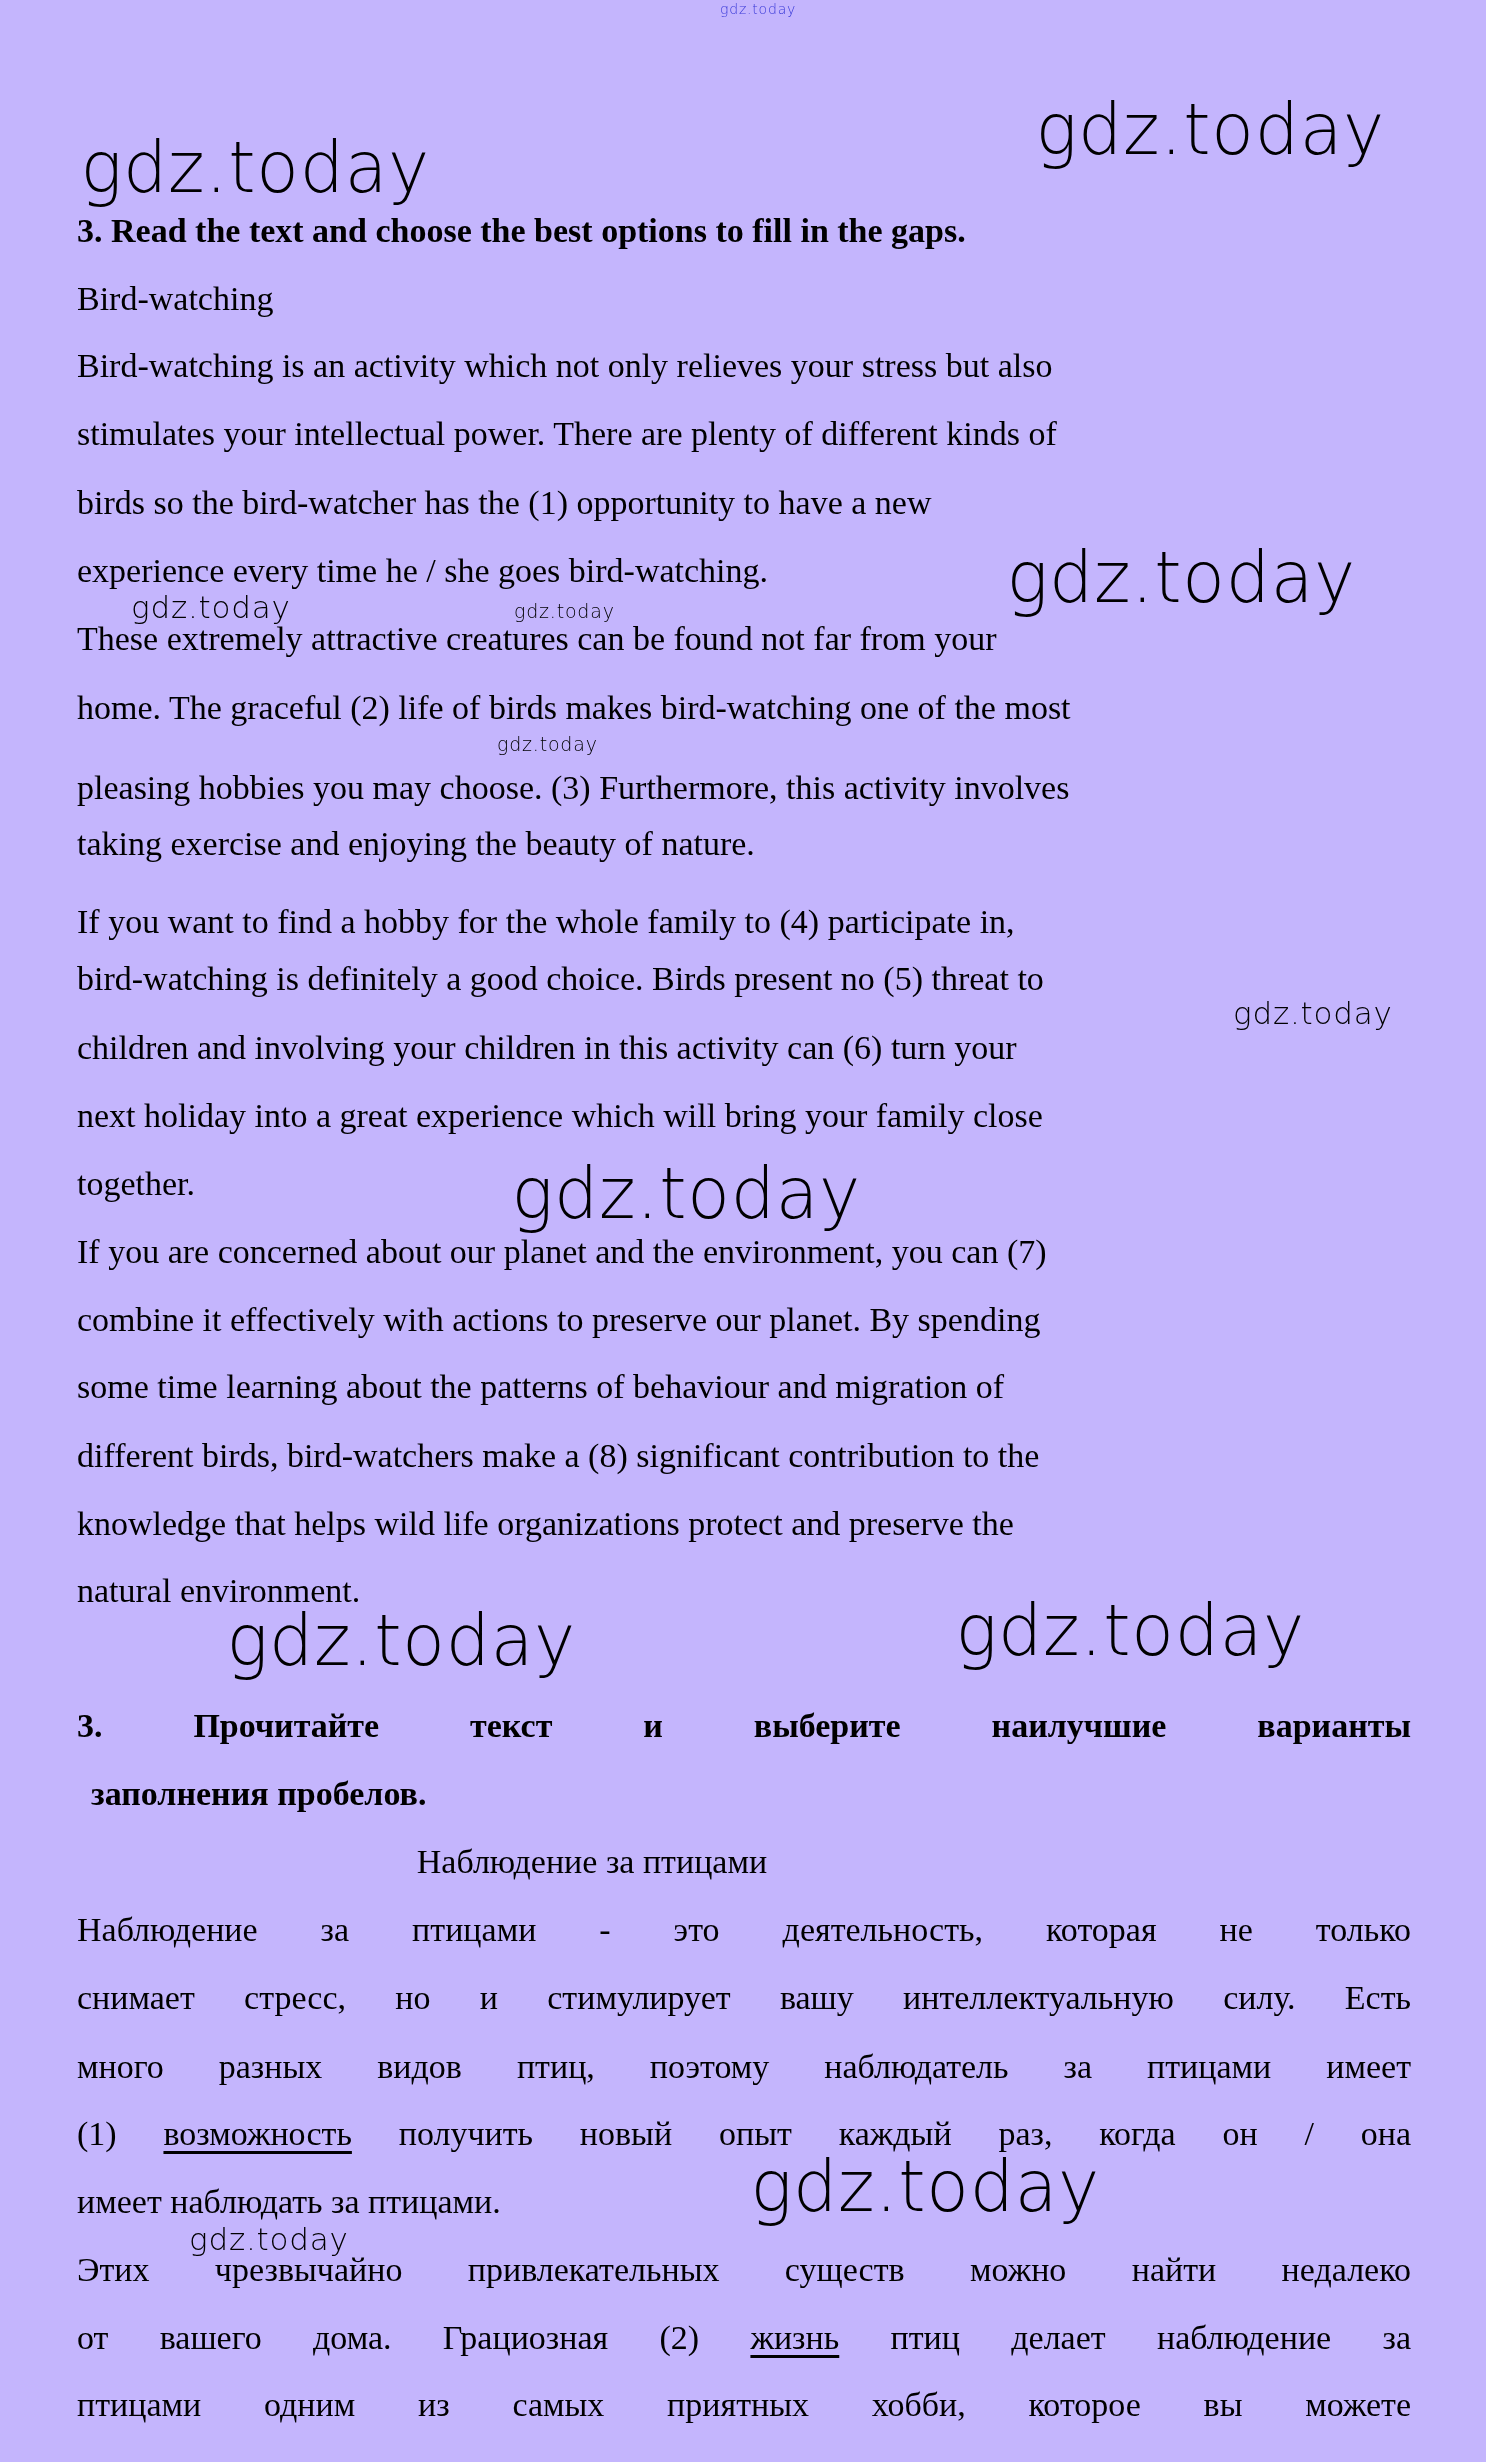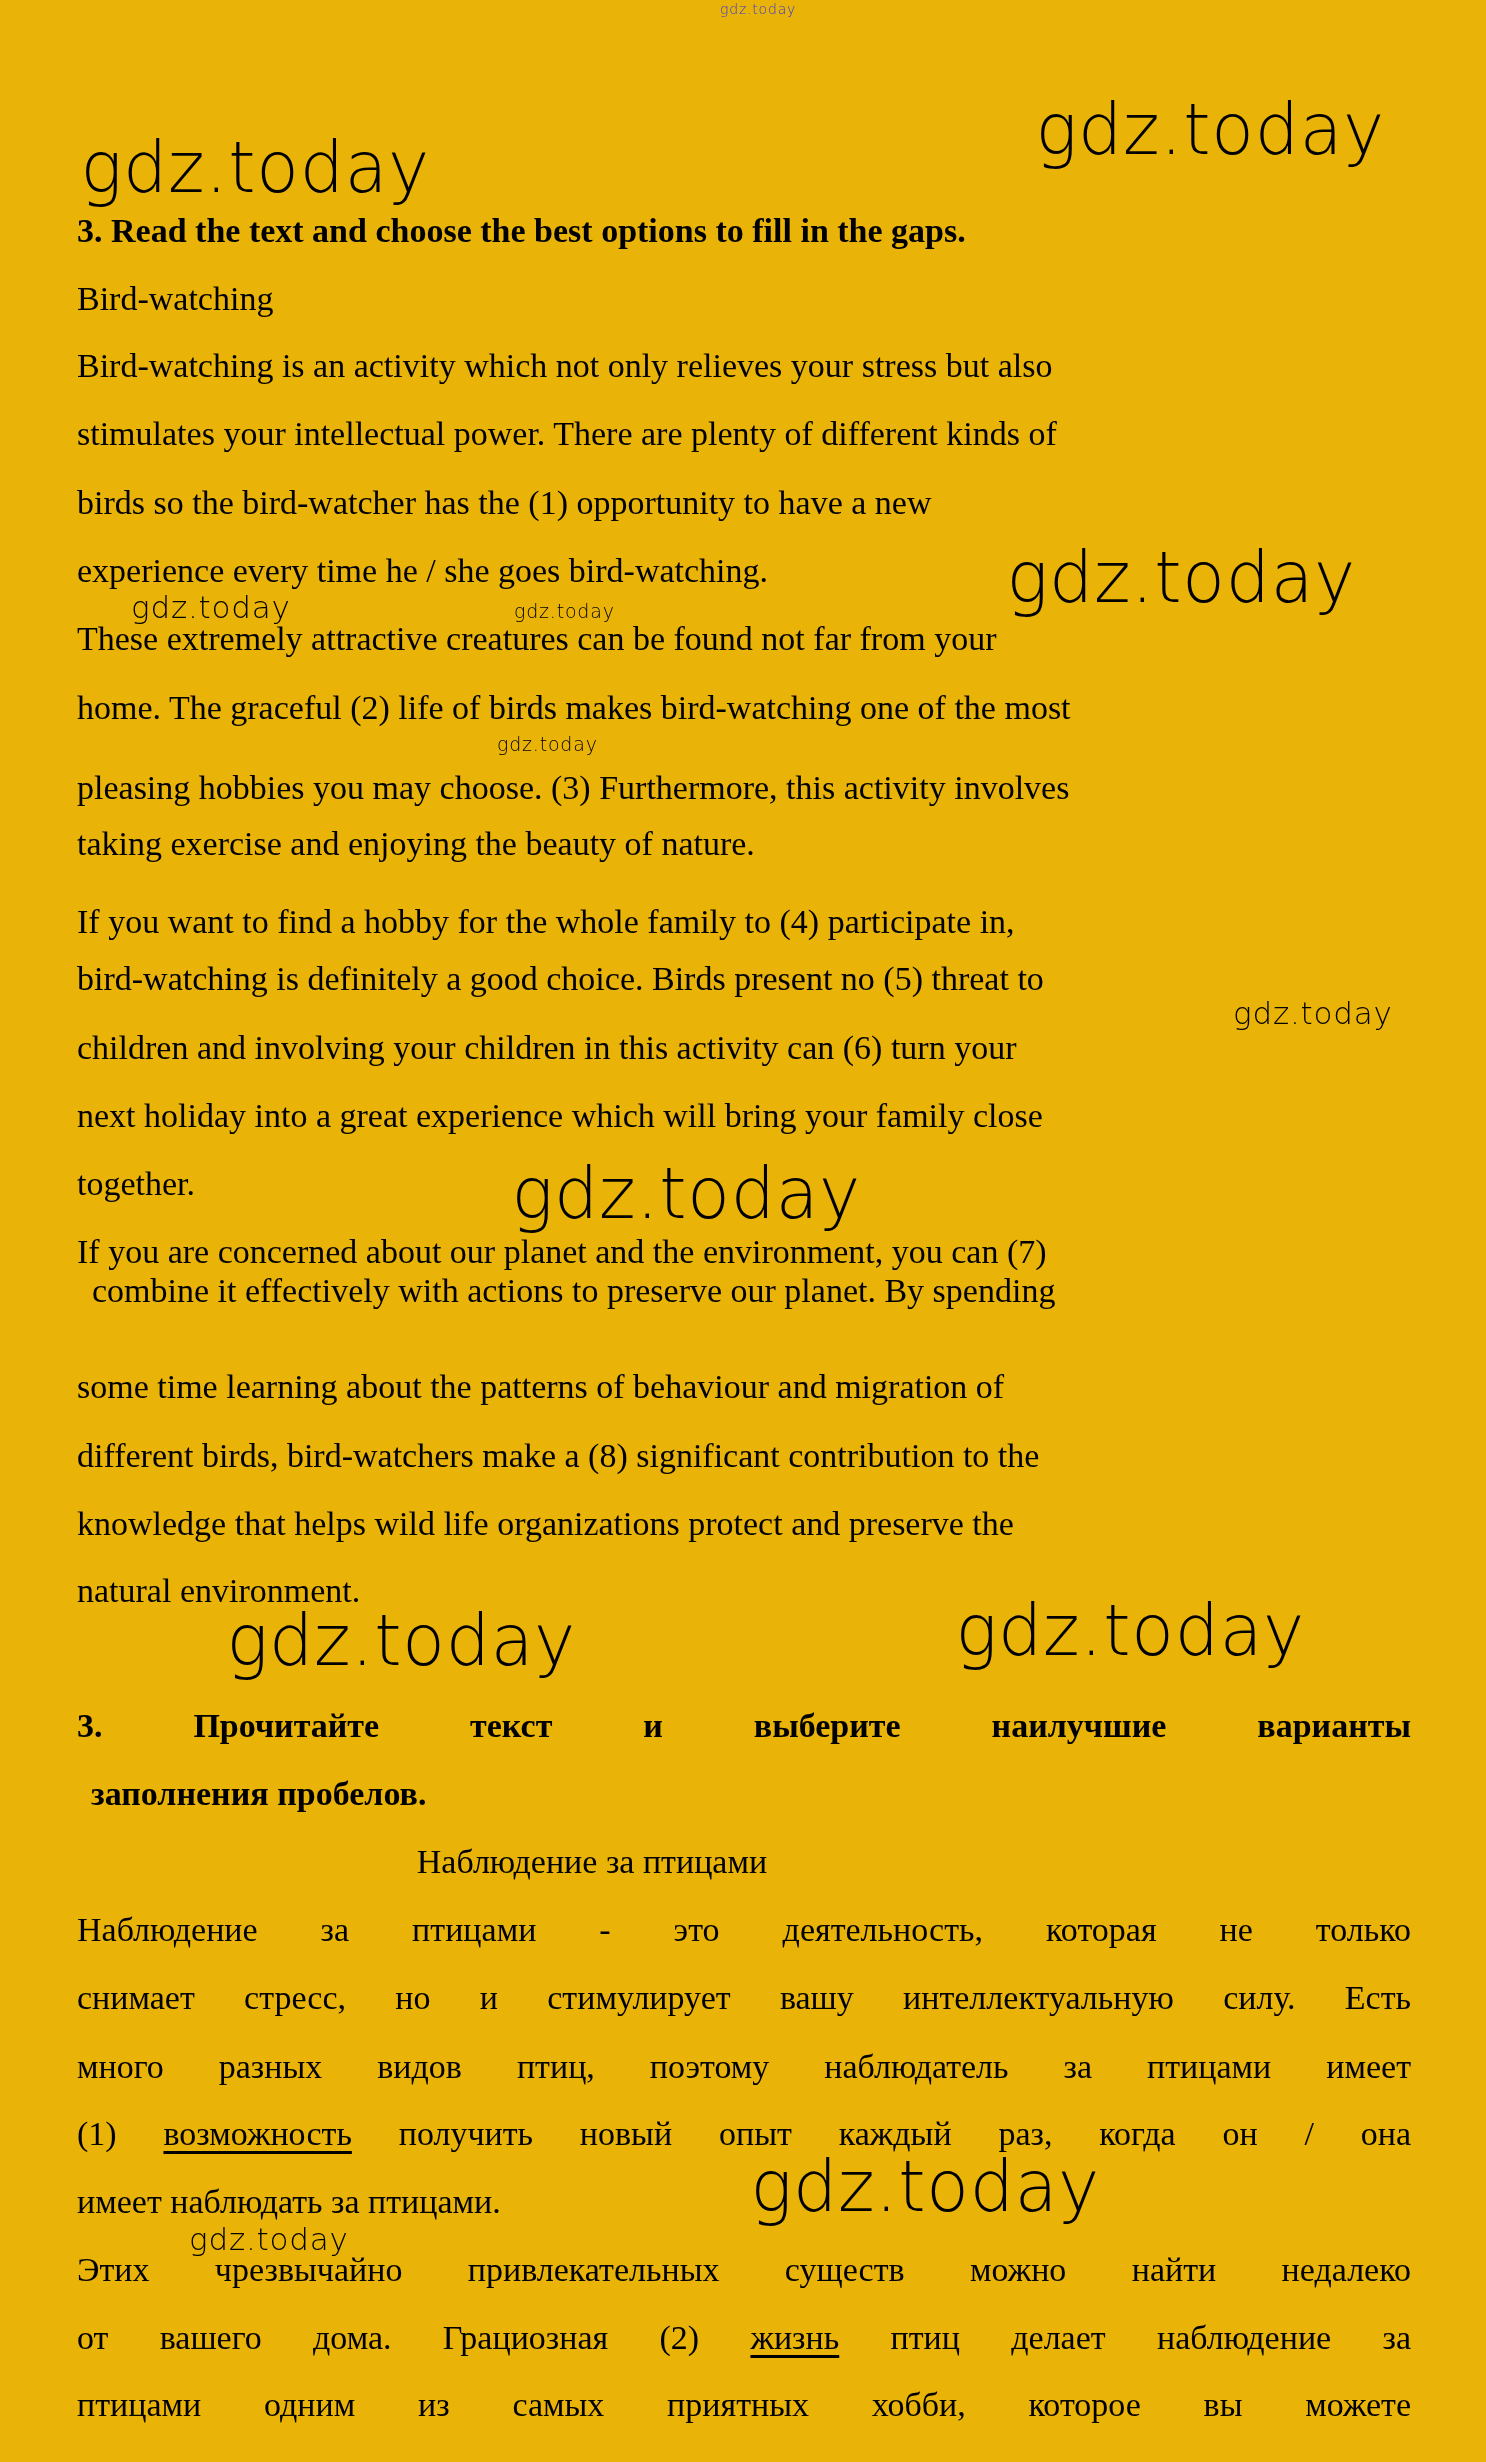--- a/index.html
+++ b/index.html
@@ -1,18 +1,18 @@
 <!DOCTYPE html>
 <html style="font-size:12.3px"><head>
 <meta charset="utf-8">
 <style>
   html, body { margin: 0; padding: 0; background: #ffffff; }
   body { width: 1487px; height: 2462px; position: relative; overflow: hidden;
          font-family: "Liberation Serif", "DejaVu Serif", serif; color: #000; }
-  .page { position: absolute; left: 0; top: 0; width: 1487px; height: 2462px; background: #eab308; }
+  .page { position: absolute; left: 0; top: 0; width: 1487px; height: 2462px; background: #c4b5fd; }
   .line { position: absolute; left: 77px; font-size: 34px; line-height: 46px; white-space: nowrap; }
   .bold { font-weight: bold; }
   .title { position: absolute; top: 71px; left: 0; width: 1487px; text-align: center;
            font-size: 42px; font-weight: bold; line-height: 46px; }
   .justify { width: 1334px; text-align: justify; text-align-last: justify; white-space: normal; }
   .center { left: 0; width: 1184px; text-align: center; }
   .wm { position: absolute; font-family: "DejaVu Sans", sans-serif; font-weight: 200;
         color: #000; white-space: nowrap; letter-spacing: 0.8px; }
   .wm-xl { font-size: 71px; line-height: 77px; transform: scaleX(0.98); }
   .wm-sm { font-size: 31px; line-height: 34px; }
@@ -51,21 +51,21 @@
     <div class="line" style="top:616px;">These extremely attractive creatures can be found not far from your</div>
     <div class="line" style="top:685px;">home. The graceful (2) life of birds makes bird-watching one of the most</div>
     <div class="line" style="top:765px;">pleasing hobbies you may choose. (3) Furthermore, this activity involves</div>
     <div class="line" style="top:821px;">taking exercise and enjoying the beauty of nature.</div>
     <div class="line" style="top:889px;margin-top:10px;">If you want to find a hobby for the whole family to (4) participate in,</div>
     <div class="line" style="top:956px;">bird-watching is definitely a good choice. Birds present no (5) threat to</div>
     <div class="line" style="top:1025px;">children and involving your children in this activity can (6) turn your</div>
     <div class="line" style="top:1093px;">next holiday into a great experience which will bring your family close</div>
     <div class="line" style="top:1161px;">together.</div>
     <div class="line" style="top:1229px;">If you are concerned about our planet and the environment, you can (7)</div>
-    <div class="line" style="top:1268px;margin-left:15px;">combine it effectively with actions to preserve our planet. By spending</div>
+    <div class="line" style="top:1297px;">combine it effectively with actions to preserve our planet. By spending</div>
     <div class="line" style="top:1364px;">some time learning about the patterns of behaviour and migration of</div>
     <div class="line" style="top:1433px;">different birds, bird-watchers make a (8) significant contribution to the</div>
     <div class="line" style="top:1501px;">knowledge that helps wild life organizations protect and preserve the</div>
     <div class="line" style="top:1568px;">natural environment.</div>
   </div>
 
   <div class="line bold justify" style="top:1703px;">3. Прочитайте текст и выберите наилучшие варианты</div>
   <div class="line bold" style="top:1771px;margin-left:14px;">заполнения пробелов.</div>
   <div class="line center" style="top:1839px;">Наблюдение за птицами</div>
 

